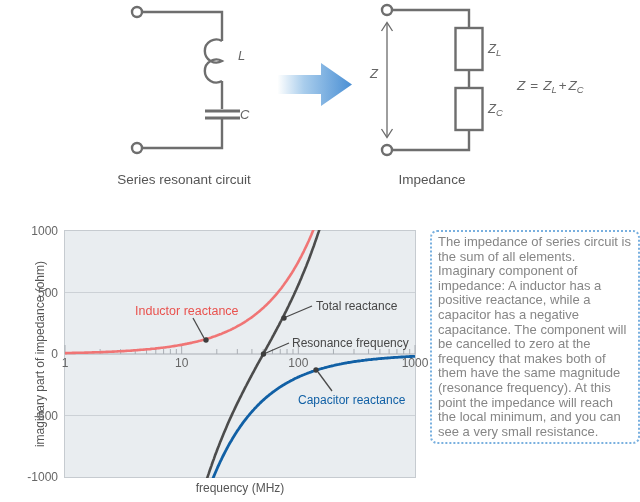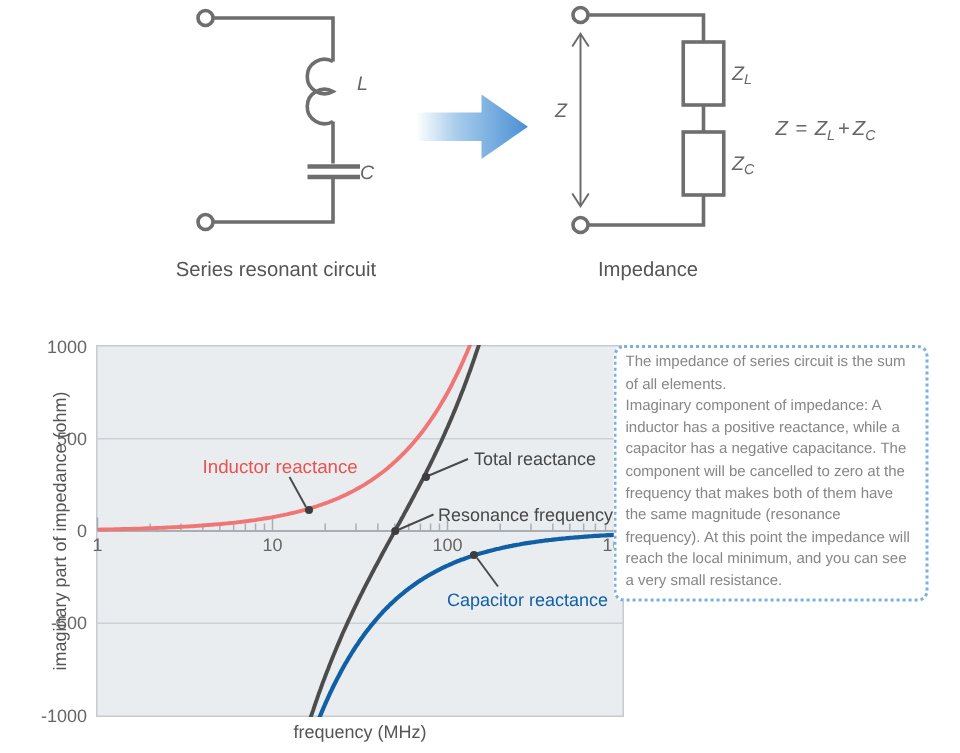--- a/index.html
+++ b/index.html
@@ -10,23 +10,23 @@
   .caption{font-size:13.5px;fill:#555;}
   .comp-label{font-size:13px;font-style:italic;fill:#666;}
   .sub{font-size:9.5px;}
   .formula{font-size:13.5px;fill:#666;}
   .tick-label{font-size:12px;fill:#666;}
   .axis-title{font-size:12px;fill:#555;}
   .ann{font-size:12px;}
   .ann-inductor{fill:#e9524e;font-size:12.5px;}
   .ann-capacitor{fill:#1160a5;}
   .ann-gray{fill:#474747;}
-  .note-box{position:absolute;left:409px;top:230px;width:210px;box-sizing:border-box;
+  .note-box{position:absolute;left:430px;top:230px;width:210px;box-sizing:border-box;
             border:2px dotted #79b0df;border-radius:7px;background:#fff;
-            padding:3px 6px;color:#868686;font-size:10px;line-height:14.6px;}
+            padding:3px 6px;color:#868686;font-size:13px;line-height:14.6px;}
   .note-box p{margin:0;}
 </style>
 </head>
 <body>
 
 <div class="stage">
 
 <svg width="640" height="502" viewBox="0 0 640 502">
   <defs>
     <linearGradient id="arrowGrad" gradientUnits="userSpaceOnUse" x1="278" y1="84" x2="352" y2="84">

